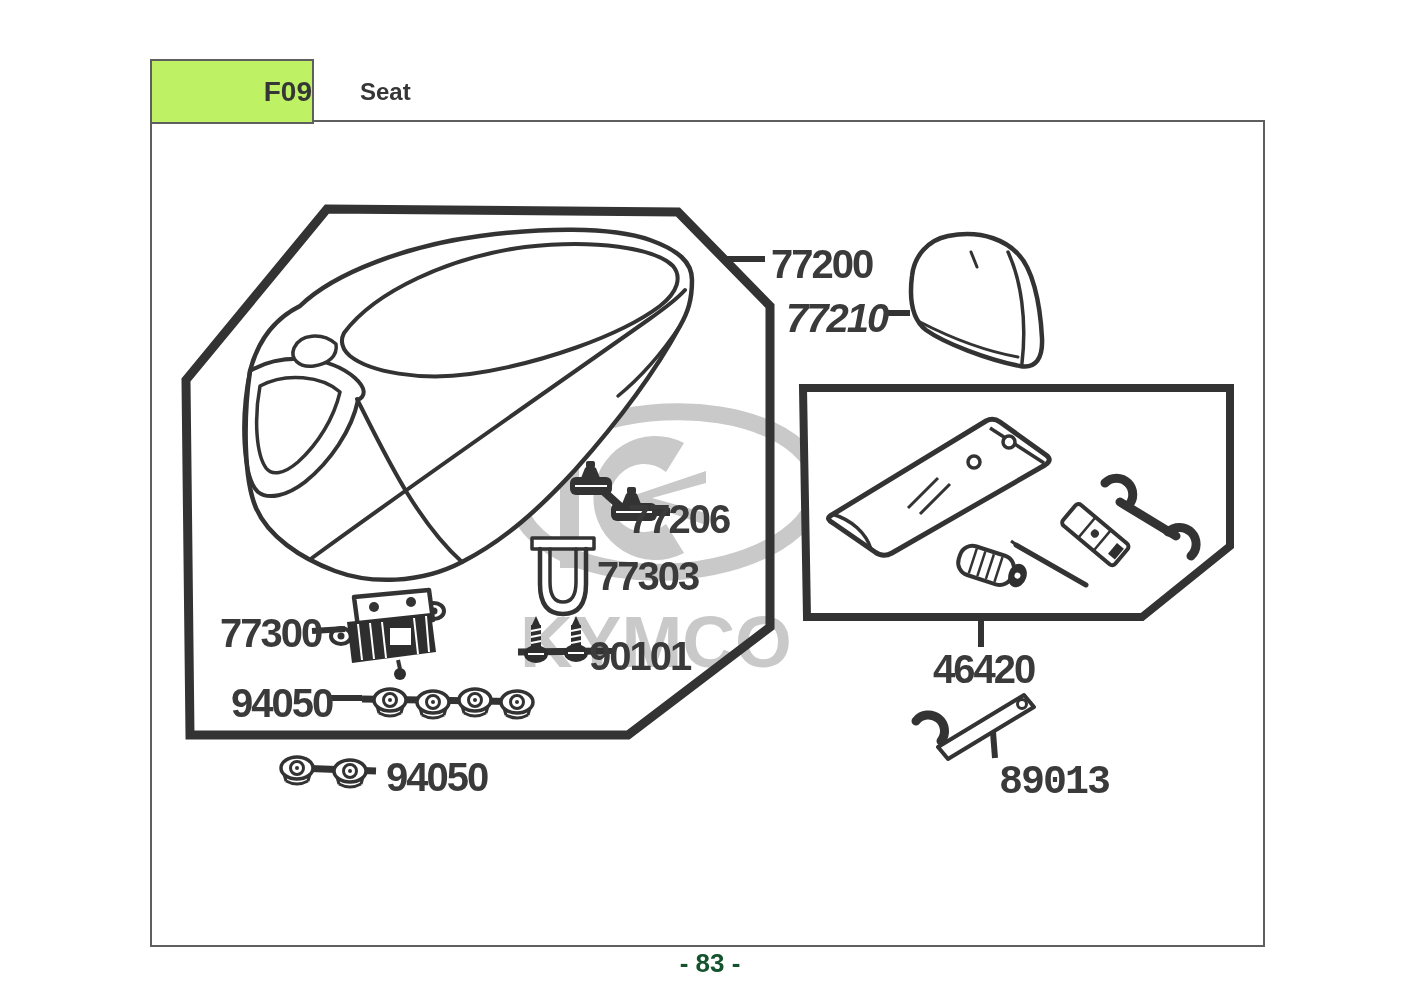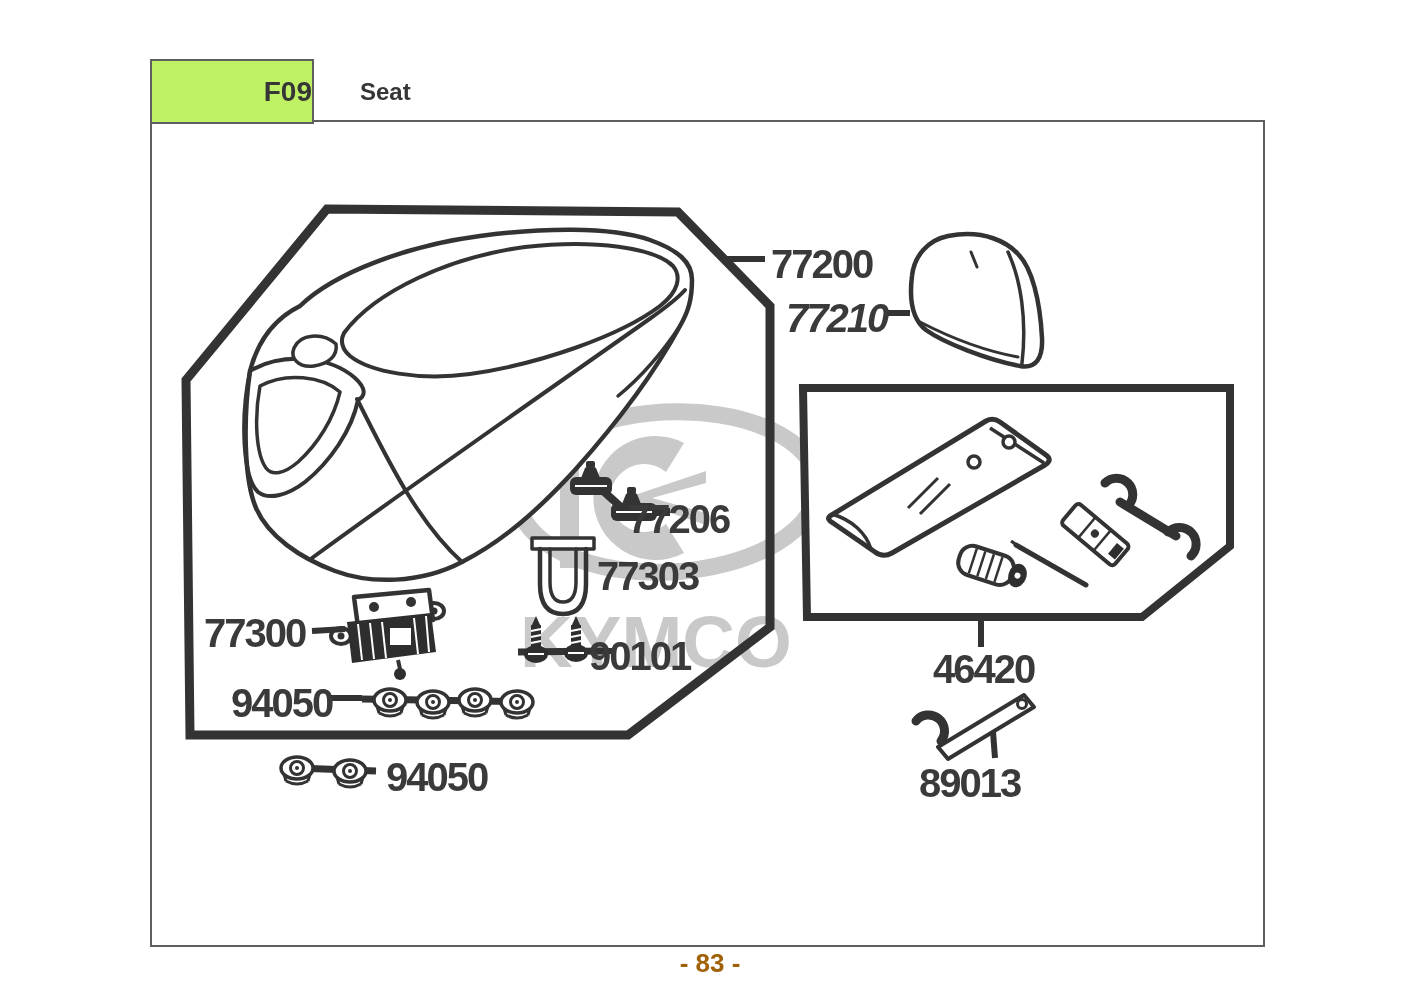--- a/index.html
+++ b/index.html
@@ -17,21 +17,21 @@
     display:flex;align-items:center;justify-content:flex-end;
   }
   .header-code{
     font-size:28px;font-weight:bold;color:#363636;letter-spacing:0px;
   }
   .header-title{
     position:absolute;left:360px;top:78px;font-size:24px;font-weight:bold;color:#363636;
   }
   .page-number{
     position:absolute;left:650px;top:948px;width:120px;text-align:center;
-    font-size:26px;font-weight:bold;color:#a16207;
+    font-size:26px;font-weight:bold;color:#14532d;
   }
   svg#art{position:absolute;left:0;top:0;z-index:2;}
   .part-label{
     position:absolute;z-index:3;font-size:40px;font-weight:bold;color:#3a3a3a;
     letter-spacing:-2px;line-height:1;white-space:nowrap;
   }
   .wm-text{
     font-family:"Liberation Sans", sans-serif;font-weight:bold;font-size:73px;
   }
 </style>
@@ -279,20 +279,20 @@
       <line x1="330" y1="698" x2="362" y2="698"></line>
       <line x1="981" y1="620" x2="981" y2="647"></line>
       <line x1="993" y1="732" x2="995" y2="758"></line>
     </g>
   </svg>
 
   <div class="part-label" style="left:771px;top:244px;">77200</div>
   <div class="part-label" style="left:786px;top:298px;font-style:italic;">77210</div>
   <div class="part-label" style="left:628px;top:499px;">77206</div>
   <div class="part-label" style="left:597px;top:556px;">77303</div>
-  <div class="part-label" style="left:204px;top:613px;">77300</div>
+  <div class="part-label" style="left:220px;top:613px;">77300</div>
   <div class="part-label" style="left:589px;top:636px;">90101</div>
   <div class="part-label" style="left:231px;top:683px;">94050</div>
   <div class="part-label" style="left:386px;top:757px;">94050</div>
   <div class="part-label" style="left:933px;top:649px;">46420</div>
-  <div class="part-label" style="left:919px;top:763px;">89013</div>
+  <div class="part-label" style="left:999px;top:763px;font-family:Liberation Mono, monospace;">89013</div>
 
 </div>
 
 </body></html>

